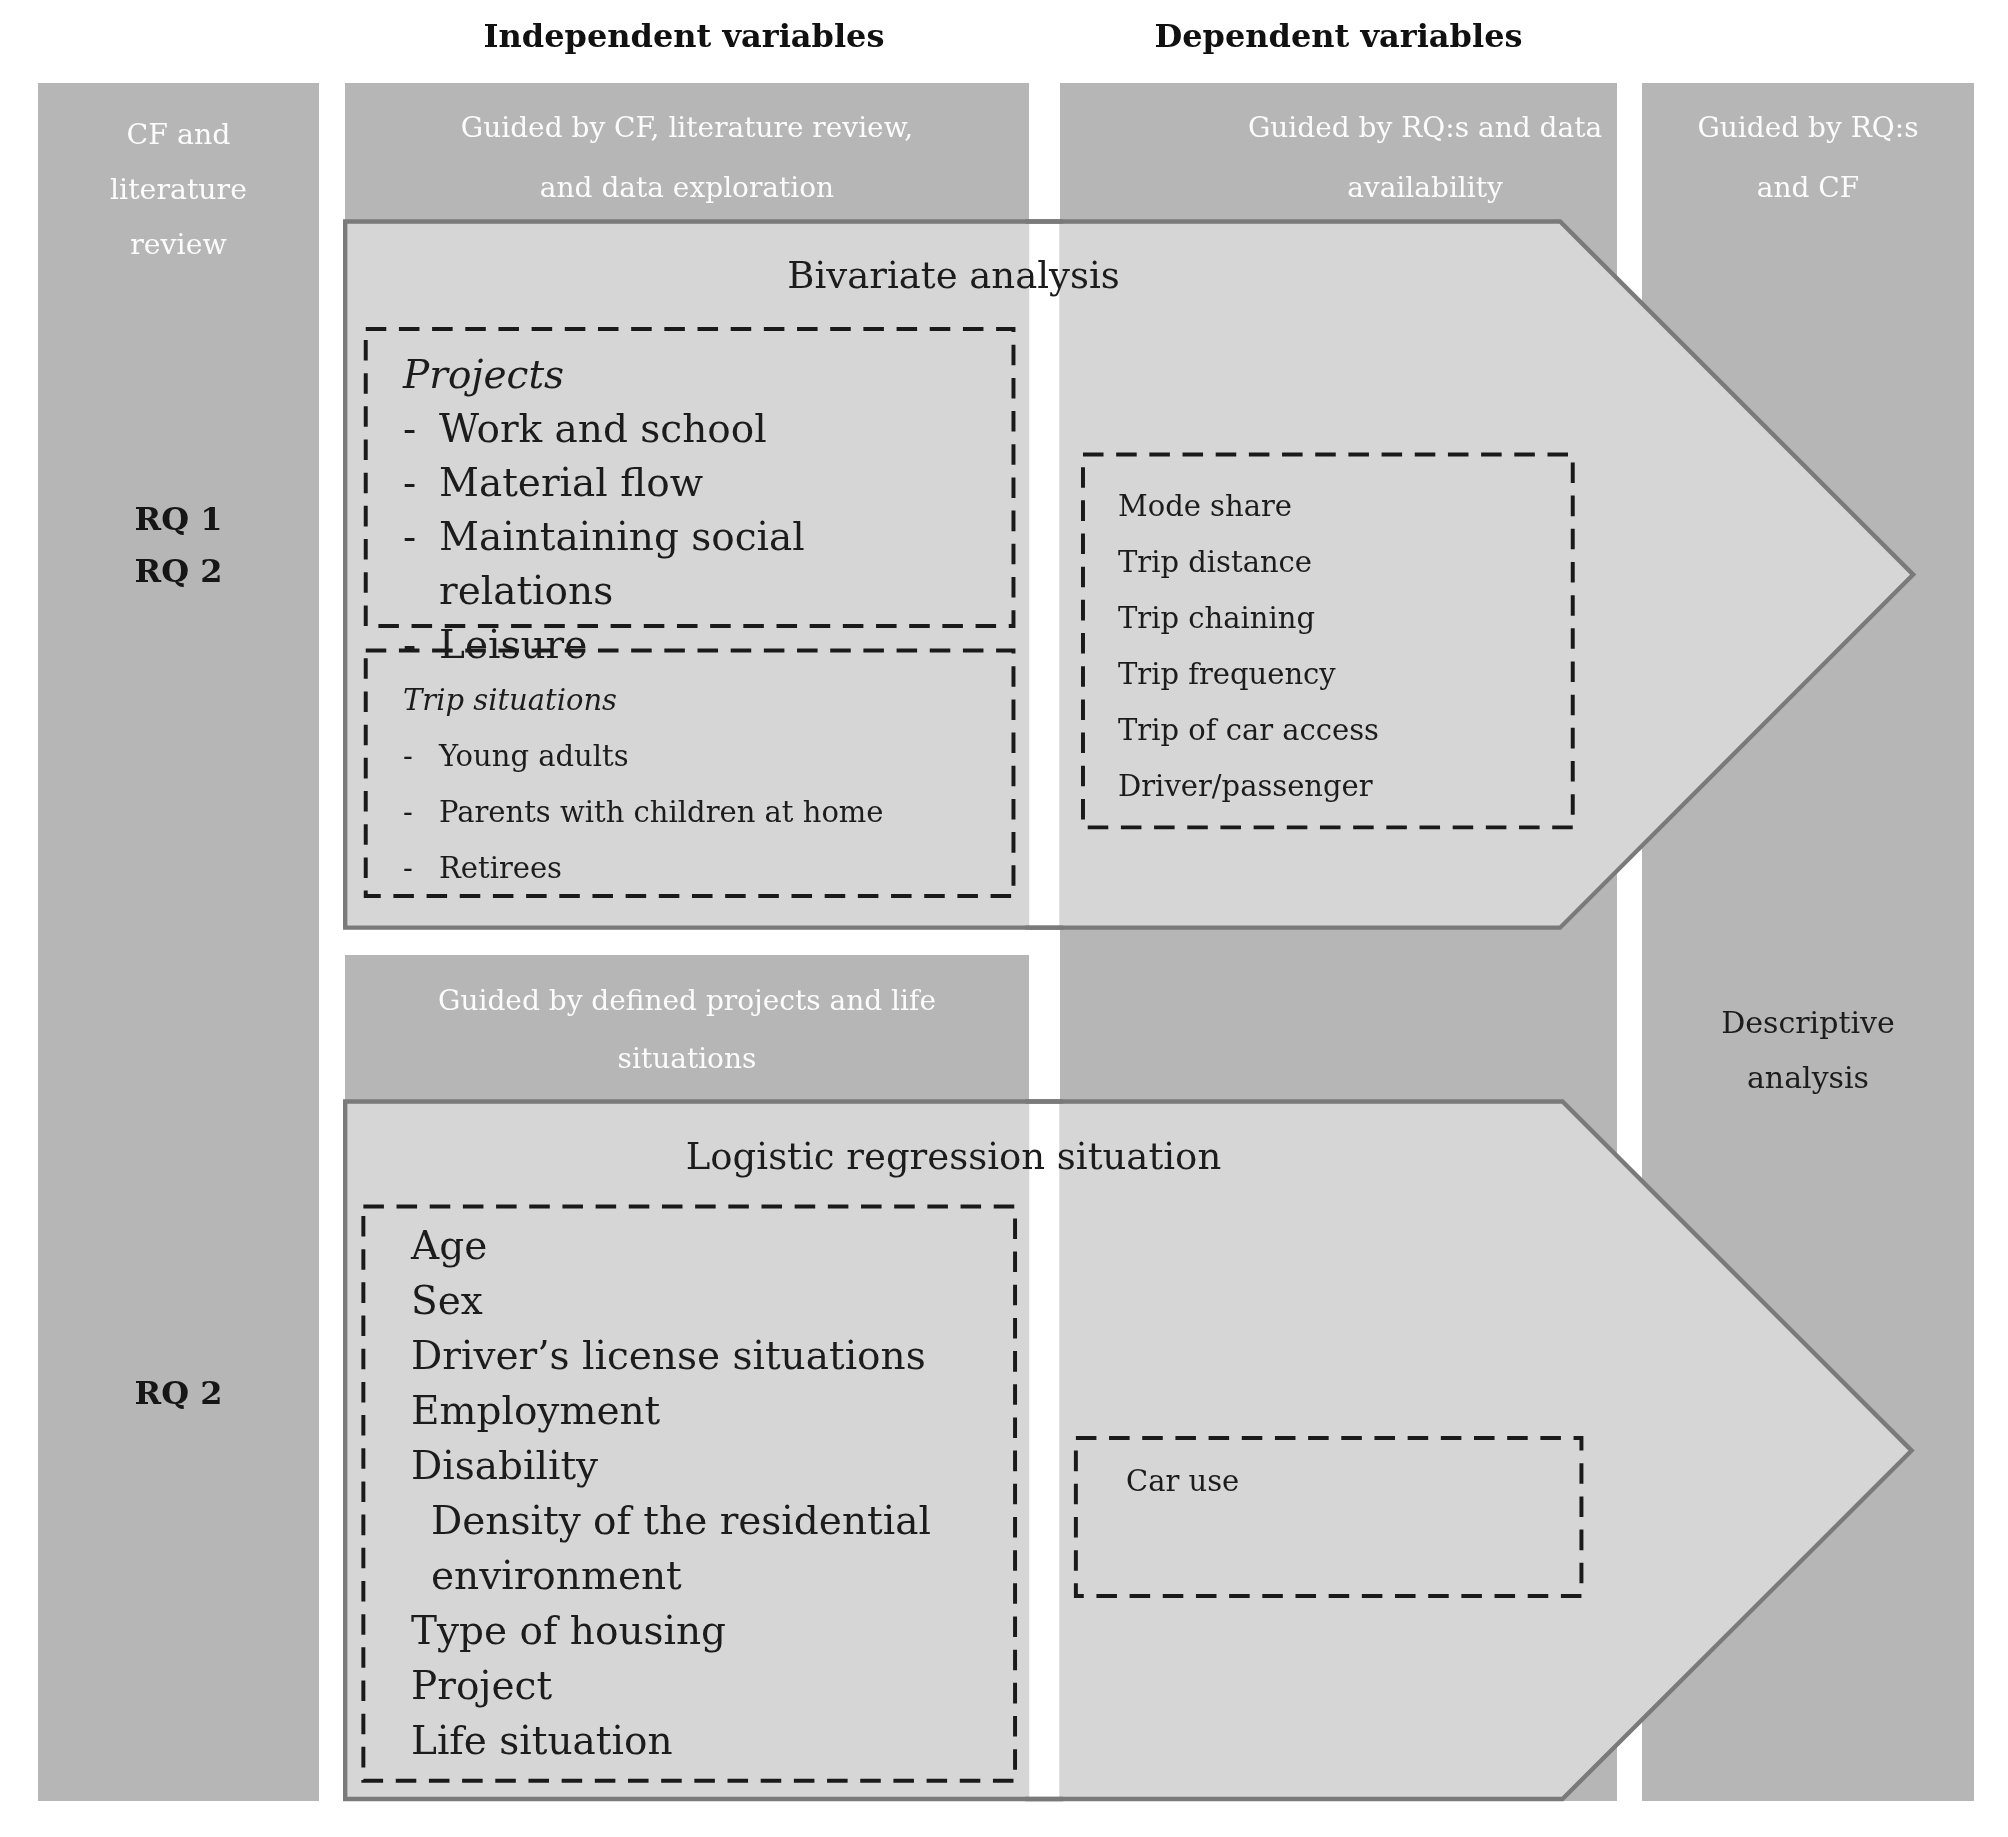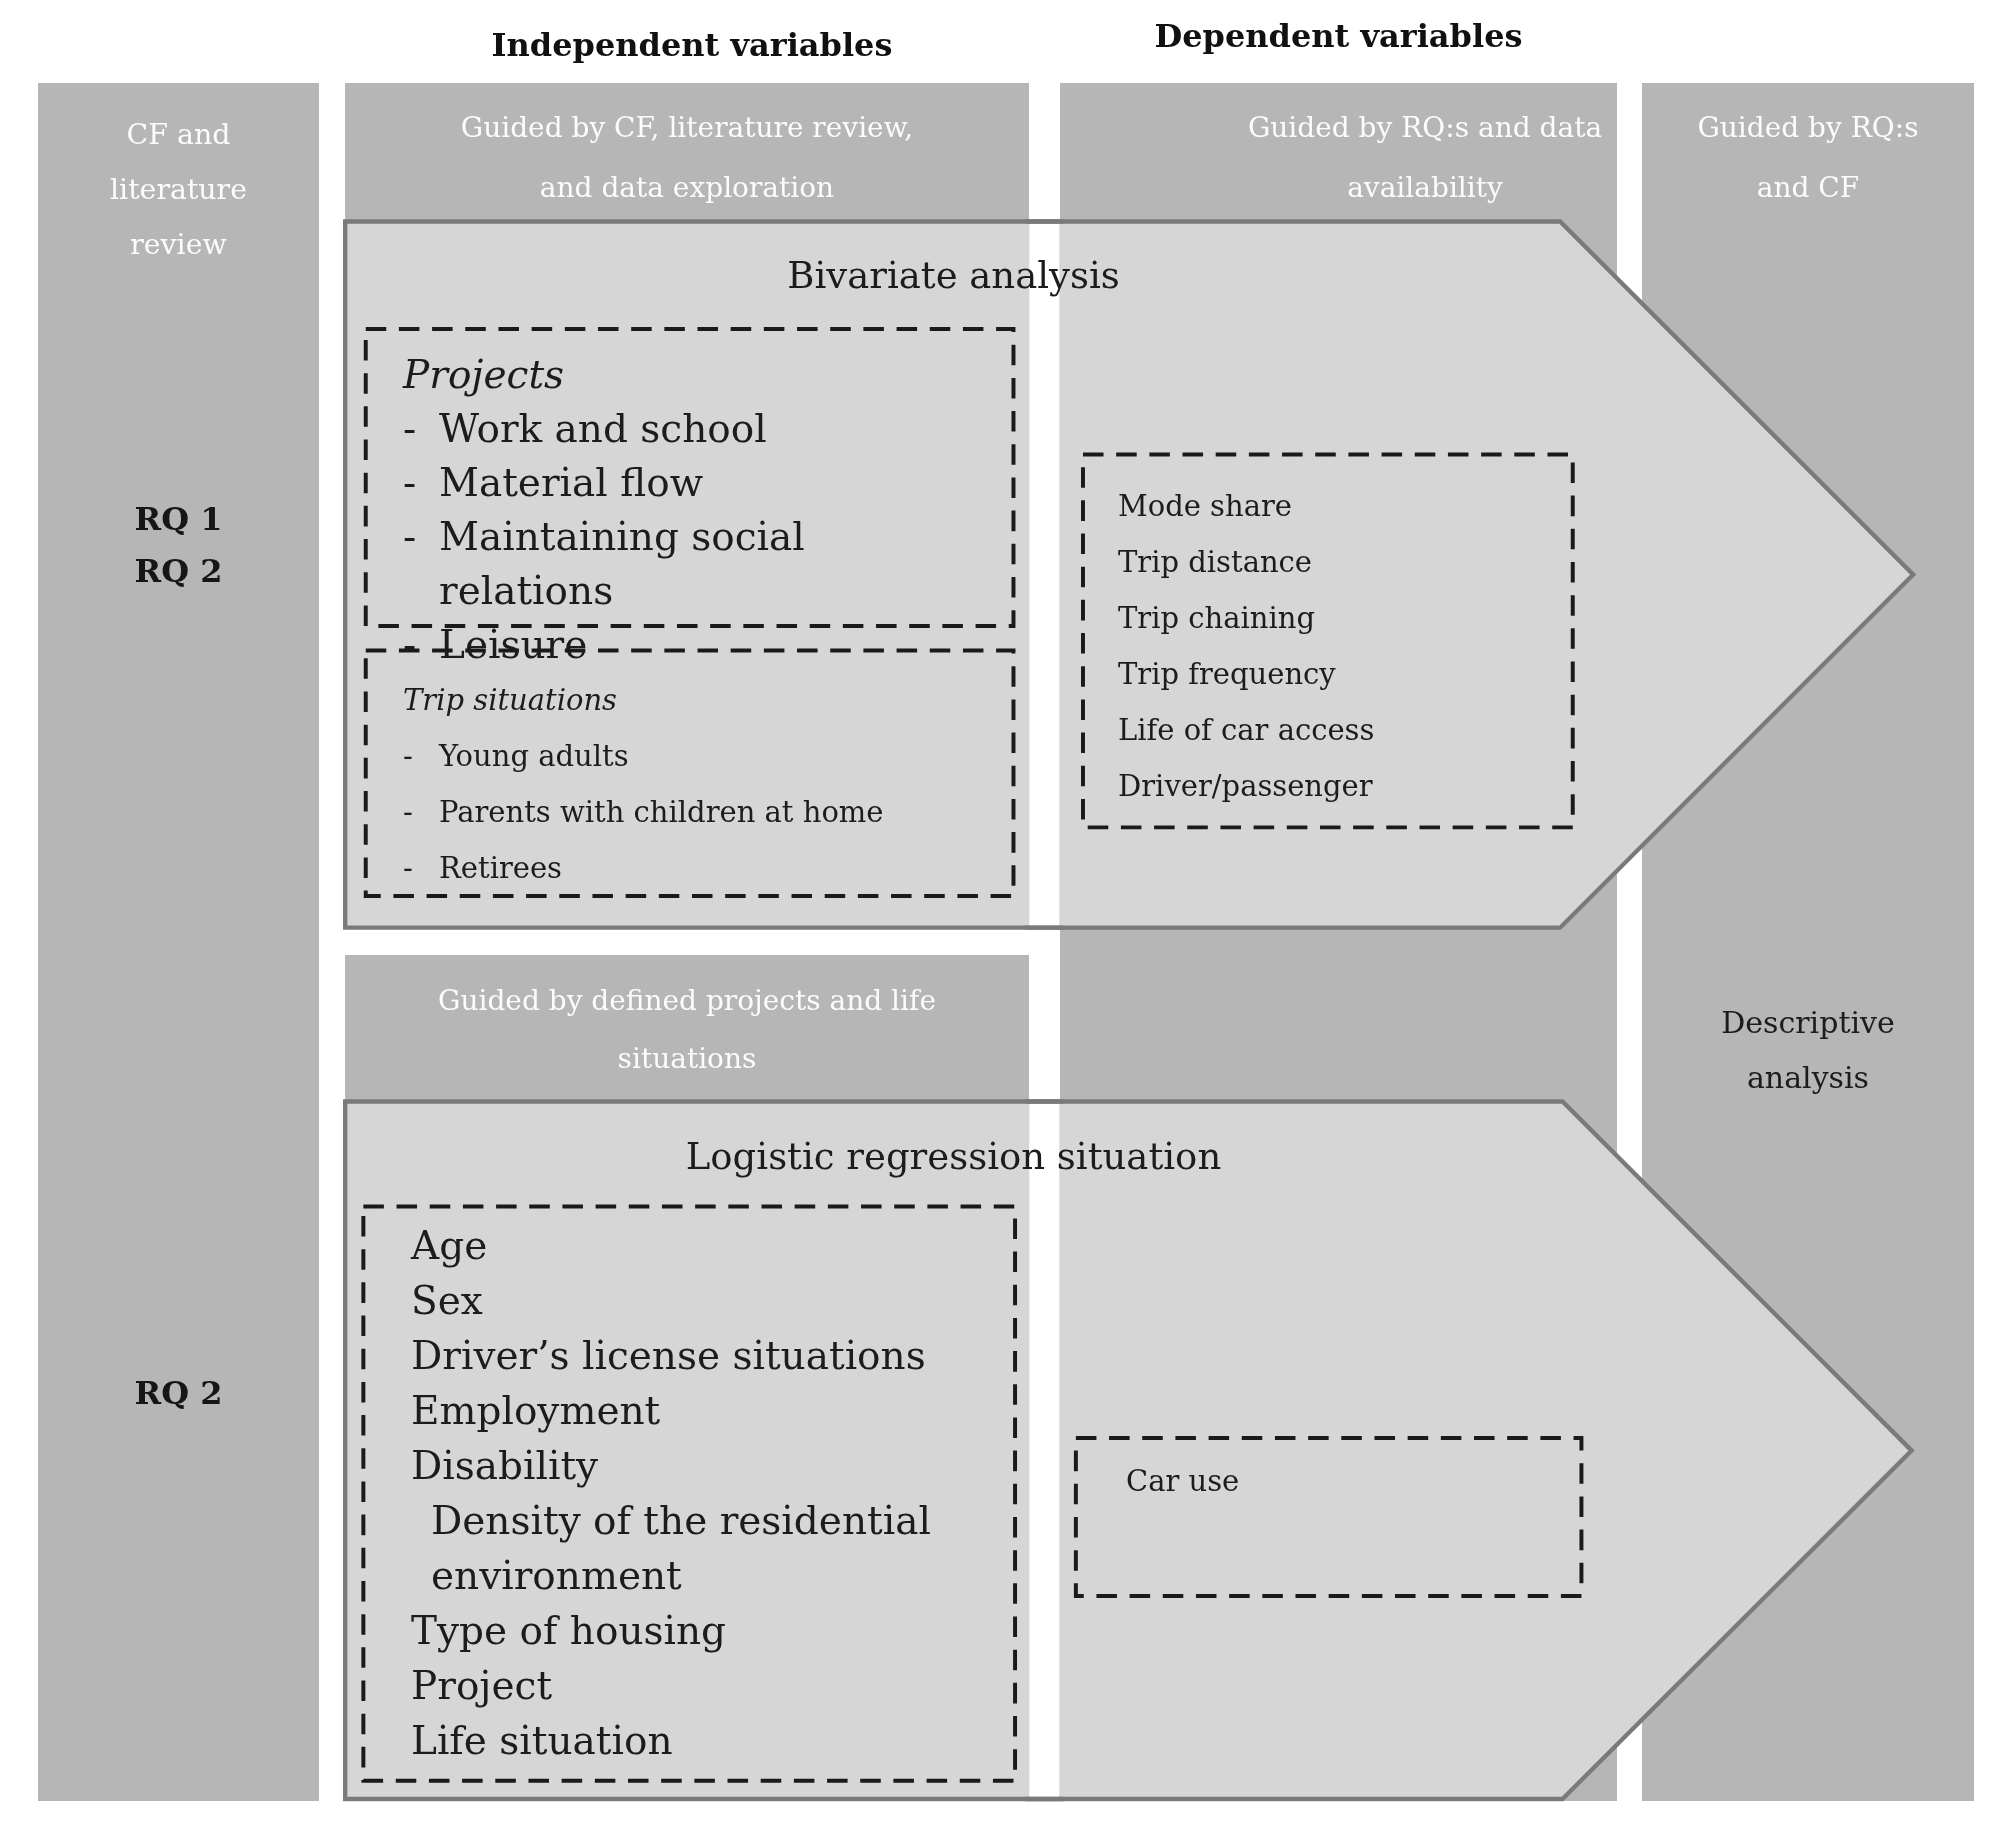--- a/index.html
+++ b/index.html
@@ -56,21 +56,21 @@
     <line class="borderseg" x1="1298" y1="1174" x2="1346" y2="1174"></line>
     <line class="borderseg" x1="1298" y1="1394" x2="1346" y2="1394"></line>
     <line class="borderseg" x1="1298" y1="2277" x2="1346" y2="2277"></line>
     <rect class="dashedbox" x="463" y="416" width="820" height="376"></rect>
     <rect class="dashedbox" x="463" y="823" width="820" height="311"></rect>
     <rect class="dashedbox" x="1371" y="575" width="620" height="472"></rect>
     <rect class="dashedbox" x="460" y="1527" width="825" height="727"></rect>
     <rect class="dashedbox" x="1362" y="1820" width="640" height="200"></rect>
   </svg>
 
-  <div class="txt toplabel center" style="left:350px;top:16px;width:684px;margin-top:9px;">Independent variables</div>
+  <div class="txt toplabel center" style="left:342px;top:16px;width:684px;">Independent variables</div>
   <div class="txt toplabel center" style="left:1060px;top:16px;width:557px;">Dependent variables</div>
 
   <div class="txt lefthead center" style="left:38px;top:107px;width:281px;">
     <div>CF and</div>
     <div>literature</div>
     <div>review</div>
   </div>
   <div class="txt rq center" style="left:38px;top:493px;width:281px;">
     <div>RQ 1</div>
     <div>RQ 2</div>
@@ -136,21 +136,21 @@
         <span class="bullet">-</span>
         <span>Retirees</span>
       </div>
   </div>
 
   <div class="txt items2" style="left:1118px;top:478px;width:442px;">
     <div>Mode share</div>
     <div>Trip distance</div>
     <div>Trip chaining</div>
     <div>Trip frequency</div>
-    <div>Life of car access</div>
+    <div>Trip of car access</div>
     <div>Driver/passenger</div>
   </div>
 
   <div class="txt bandtitle center" style="left:345px;top:1135px;width:1217px;">Logistic regression situation</div>
 
   <div class="txt items" style="left:411px;top:1218px;width:521px;line-height:55px;">
     <div>Age</div>
     <div>Sex</div>
     <div>Driver’s license situations</div>
     <div>Employment</div>

